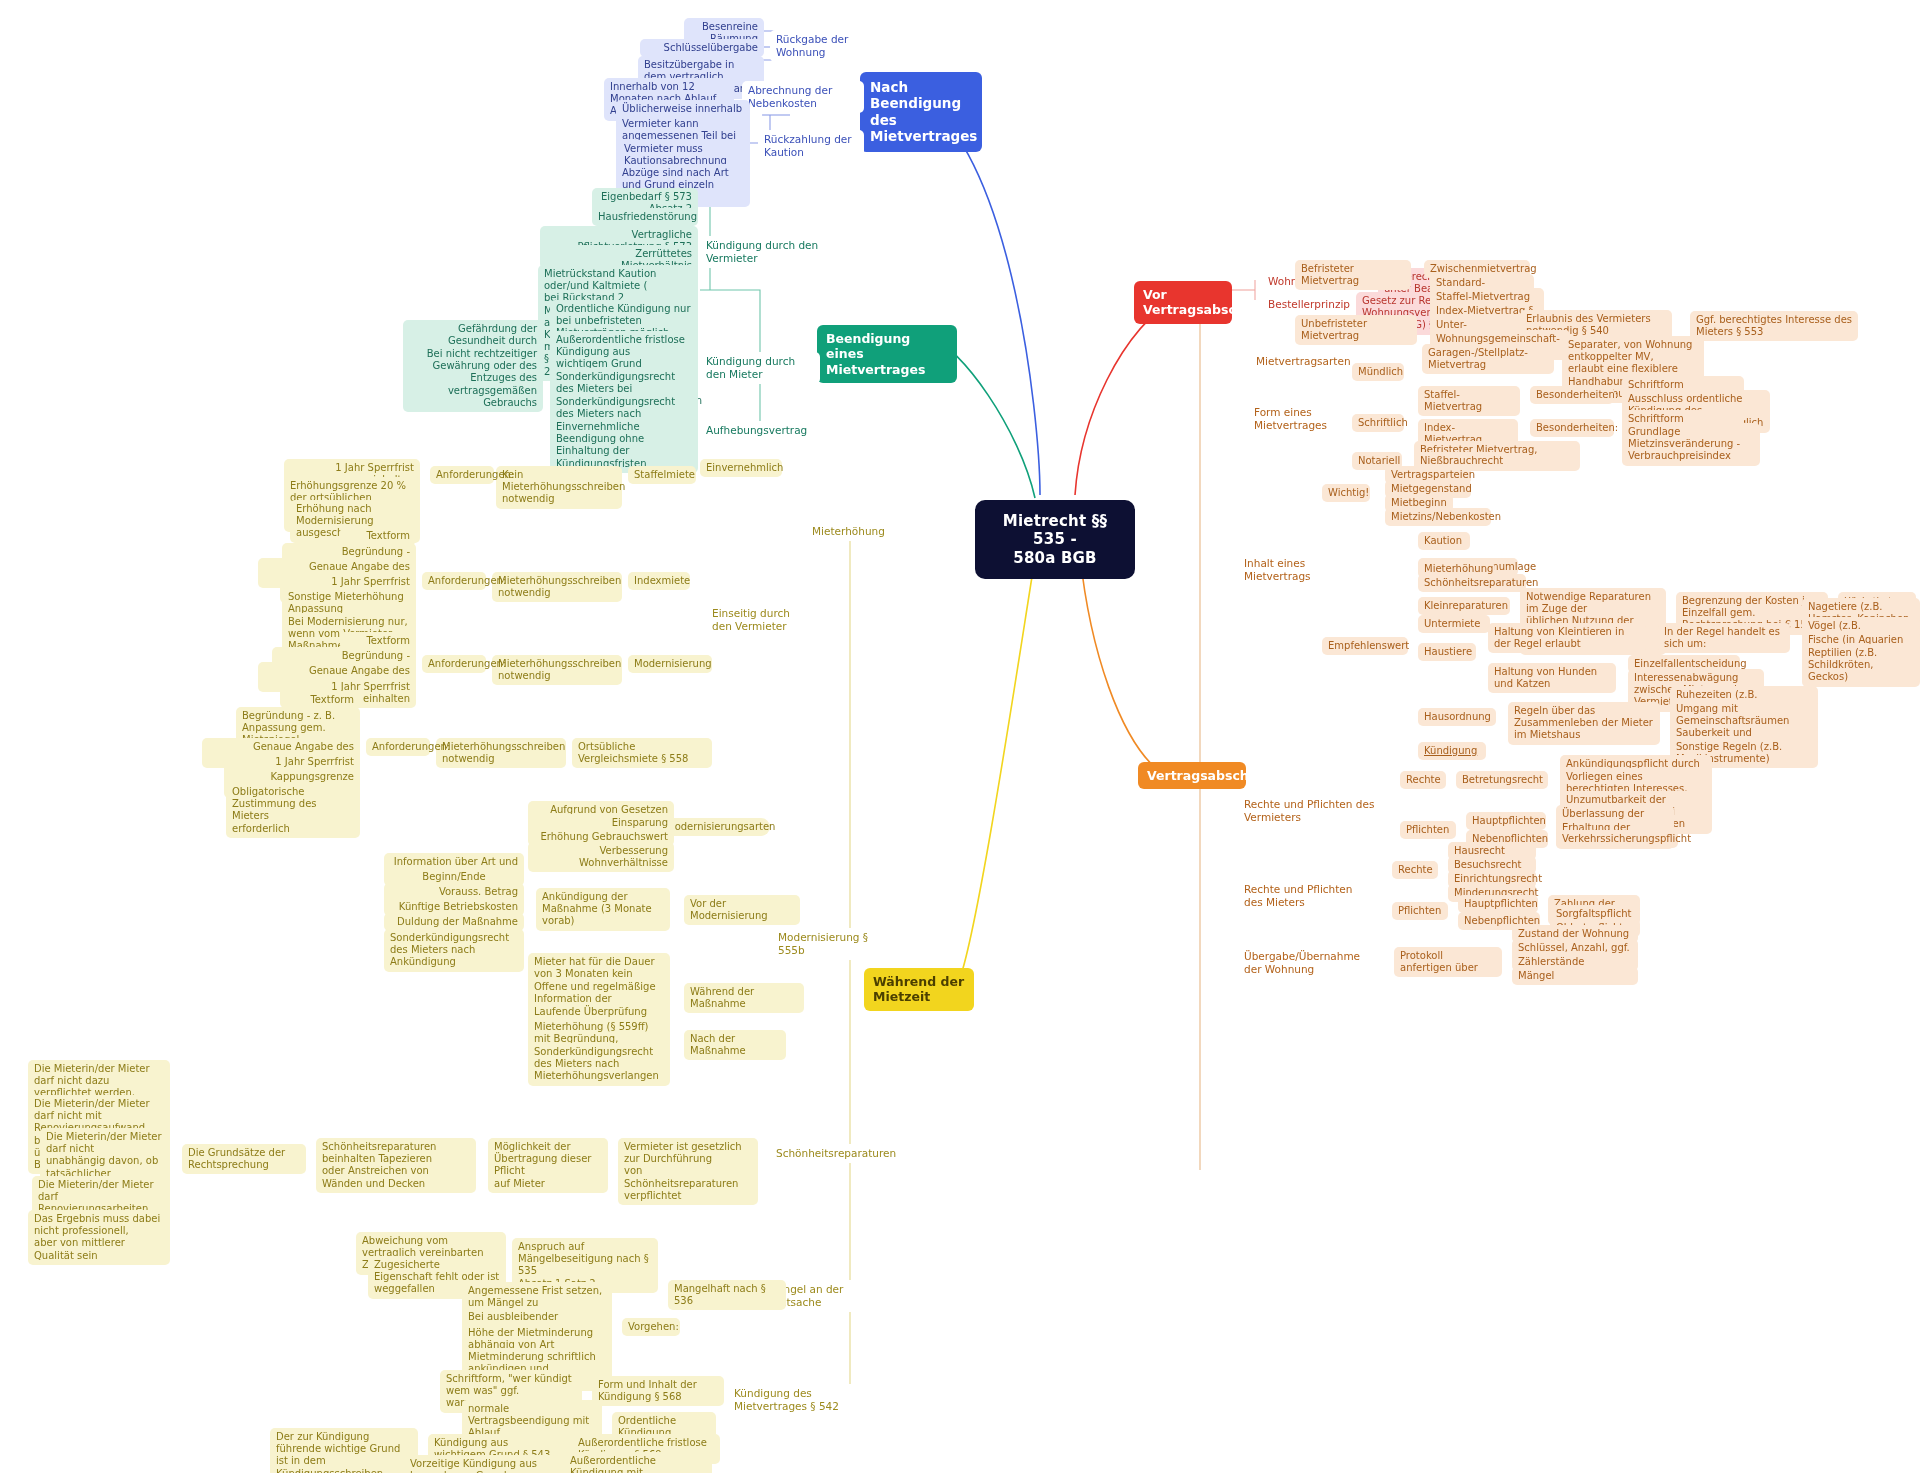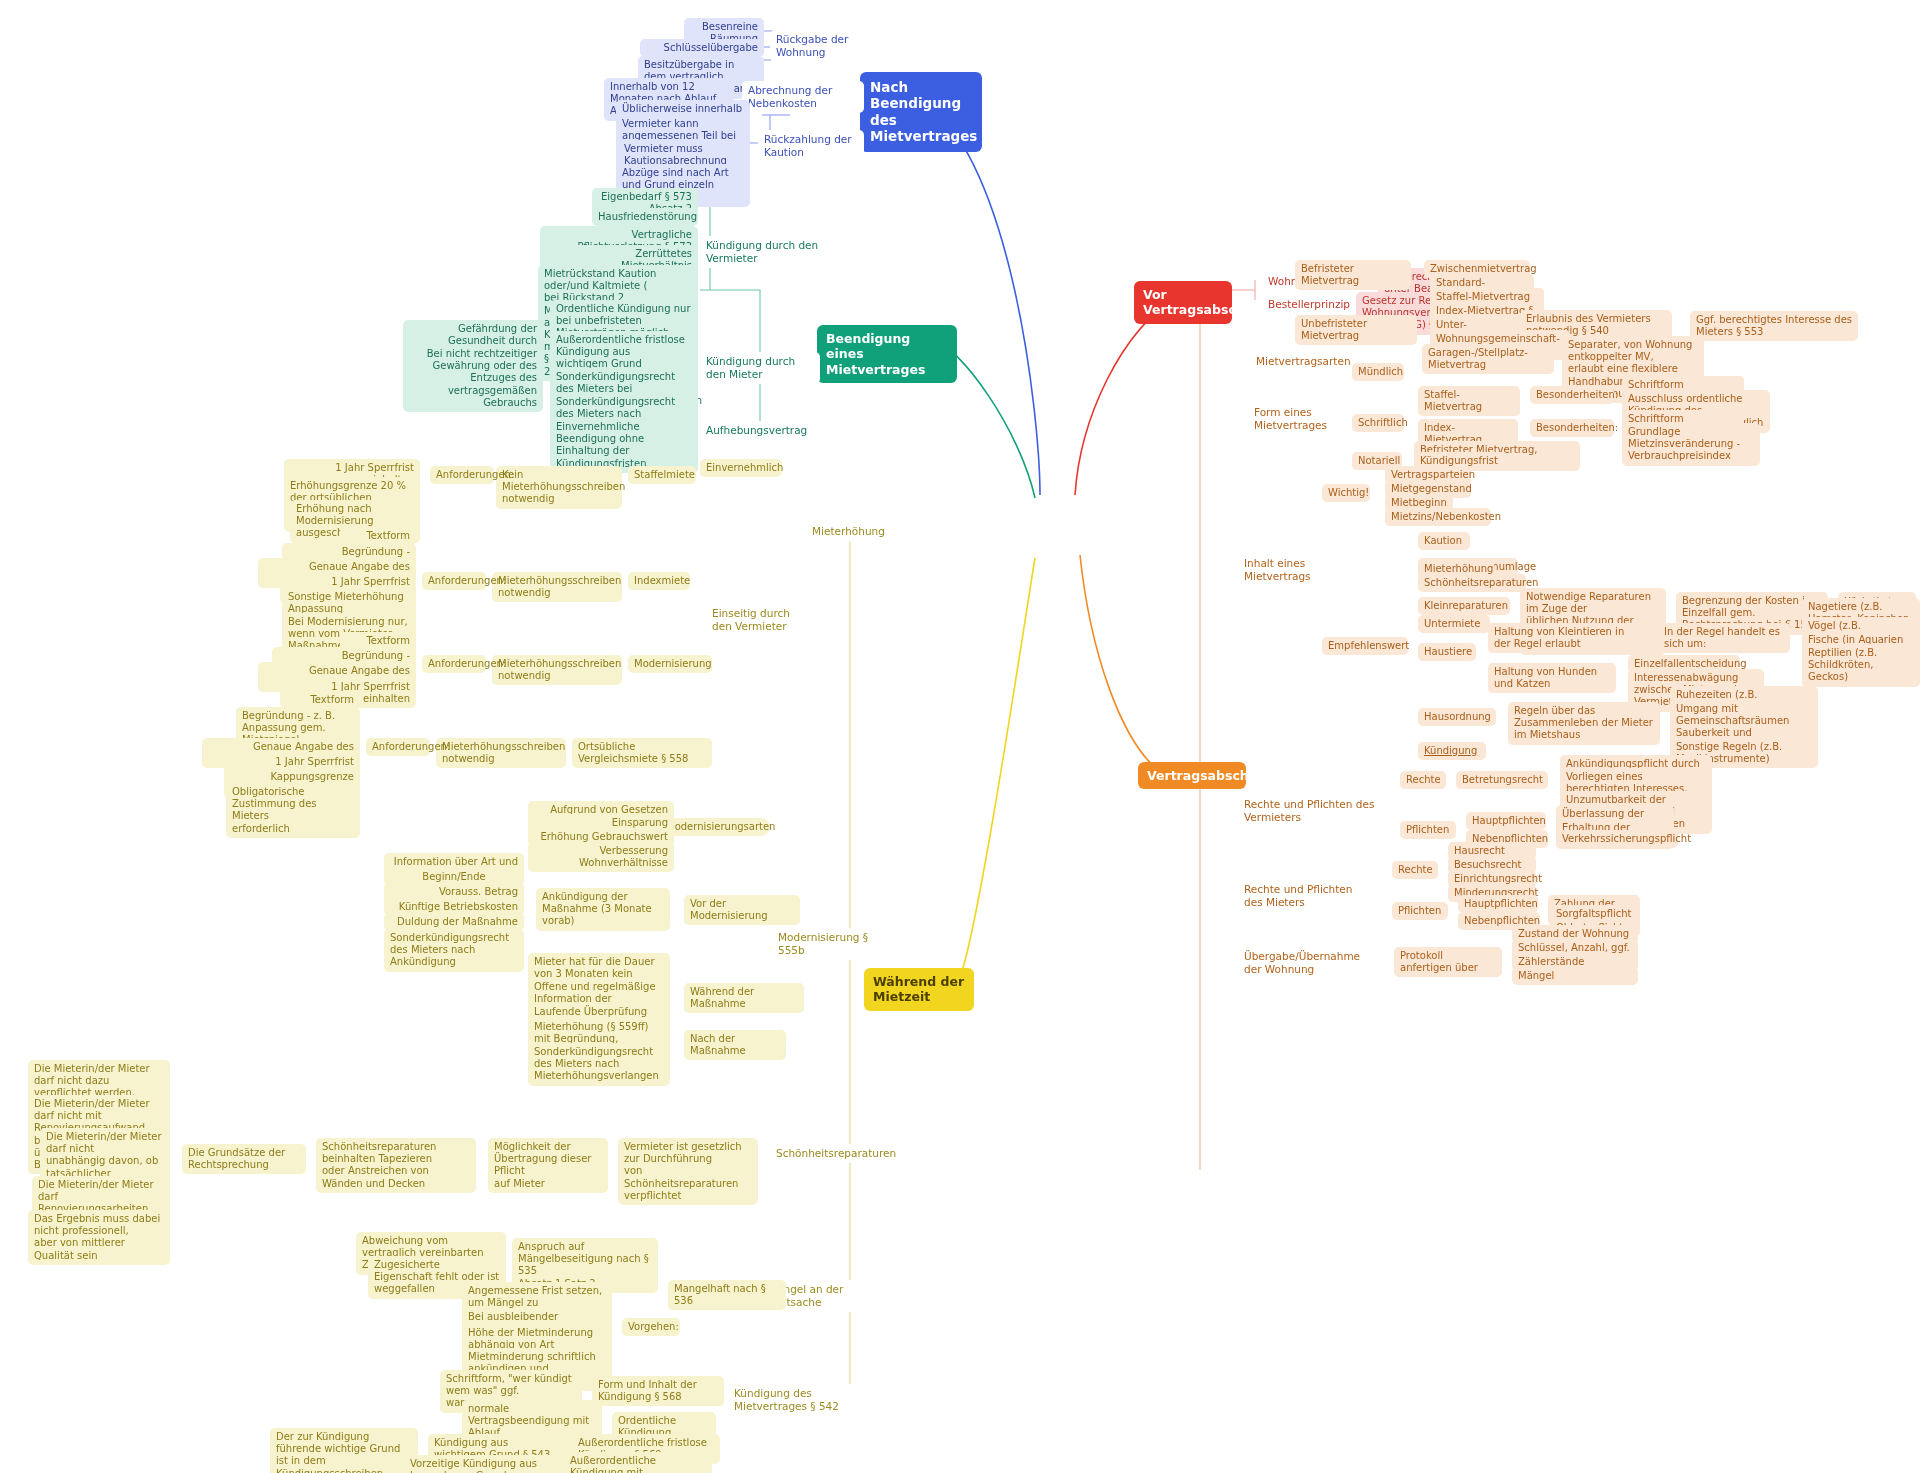--- a/index.html
+++ b/index.html
@@ -104,20 +104,22 @@
         <path d="M1200,290 L1200,1170"></path>
       </g>
 
       <g stroke="#e3d88c">
         <path d="M925,978 L905,978"></path>
         <path d="M850,530 L850,1400"></path>
       </g>
     </g>
   </svg>
 
+  <div class="node n-root" style="left:975px;top:500px;width:160px;">Mietrecht §§ 535 -
+580a BGB</div>
 
   <div class="node n-blue-h" style="left:860px;top:72px;width:122px;">Nach Beendigung des
 Mietvertrages</div>
 
   <div class="node n-blue-2" style="left:770px;top:30px;width:96px;">Rückgabe der Wohnung</div>
   <div class="node n-blue-3" style="left:684px;top:18px;width:80px;text-align:right;">Besenreine Räumung</div>
   <div class="node n-blue-3" style="left:640px;top:39px;width:124px;text-align:right;">Schlüsselübergabe</div>
   <div class="node n-blue-3" style="left:638px;top:56px;width:126px;">Besitzübergabe in dem vertraglich
 vereinbarten Zustand</div>
 
@@ -200,21 +202,21 @@
   <div class="node n-or-3" style="left:1622px;top:376px;width:122px;">Schriftform notwendig</div>
   <div class="node n-or-3" style="left:1622px;top:390px;width:148px;">Ausschluss ordentliche Kündigung des
 Mieters bis 4 Jahre möglich</div>
   <div class="node n-or-3" style="left:1418px;top:419px;width:100px;">Index-Mietvertrag</div>
   <div class="node n-or-3" style="left:1530px;top:419px;width:84px;">Besonderheiten:</div>
   <div class="node n-or-3" style="left:1622px;top:410px;width:122px;">Schriftform notwendig</div>
   <div class="node n-or-3" style="left:1622px;top:423px;width:138px;">Grundlage Mietzinsveränderung -
 Verbrauchpreisindex</div>
   <div class="node n-or-3" style="left:1414px;top:441px;width:166px;">Befristeter Mietvertrag, Laufzeit &gt; 1 Jahr</div>
   <div class="node n-or-3" style="left:1352px;top:452px;width:50px;">Notariell</div>
-  <div class="node n-or-3" style="left:1414px;top:452px;width:94px;">Kündigungsfrist</div>
+  <div class="node n-or-3" style="left:1414px;top:452px;width:94px;">Nießbrauchrecht</div>
 
   <div class="node n-or-2" style="left:1238px;top:554px;width:118px;">Inhalt eines Mietvertrags</div>
   <div class="node n-or-3" style="left:1322px;top:484px;width:48px;">Wichtig!</div>
   <div class="node n-or-3" style="left:1385px;top:466px;width:86px;">Vertragsparteien</div>
   <div class="node n-or-3" style="left:1385px;top:480px;width:86px;">Mietgegenstand</div>
   <div class="node n-or-3" style="left:1385px;top:494px;width:68px;">Mietbeginn</div>
   <div class="node n-or-3" style="left:1385px;top:508px;width:106px;">Mietzins/Nebenkosten</div>
   <div class="node n-or-3" style="left:1322px;top:637px;width:86px;">Empfehlenswert</div>
   <div class="node n-or-3" style="left:1418px;top:532px;width:52px;">Kaution</div>
   <div class="node n-or-3" style="left:1418px;top:538px;width:100px;margin-top:20px;">Betriebskostenumlage</div>

